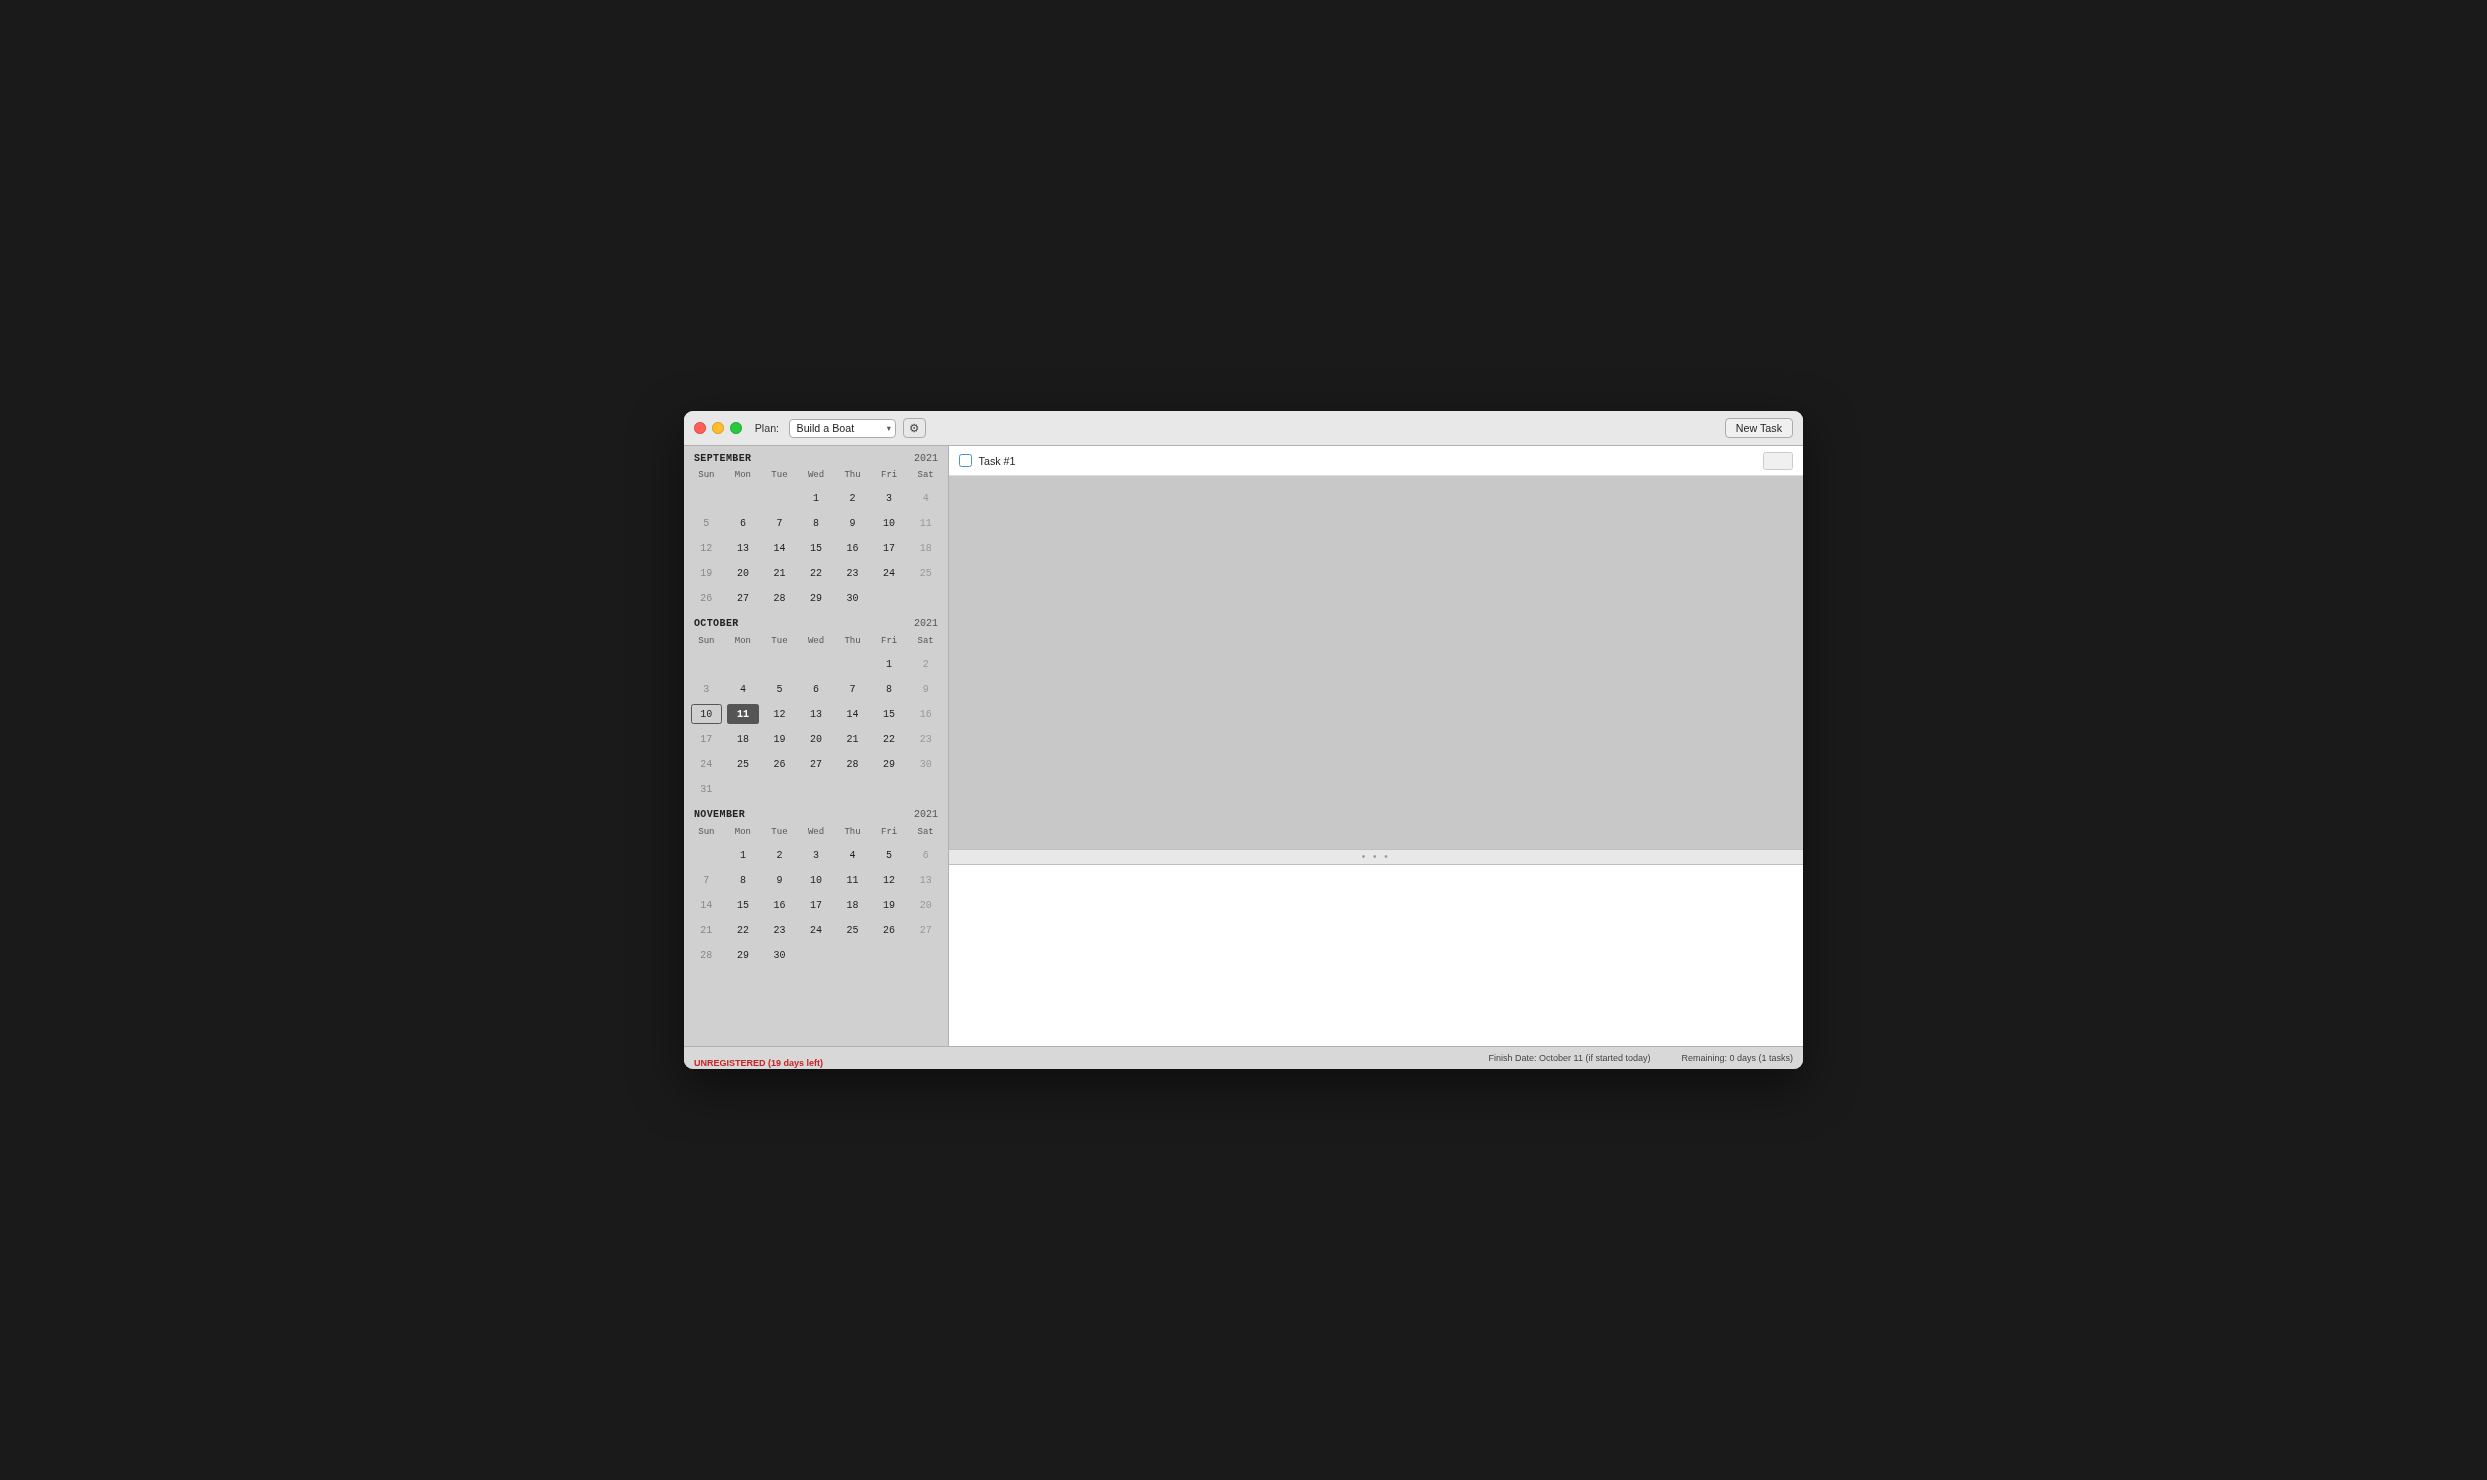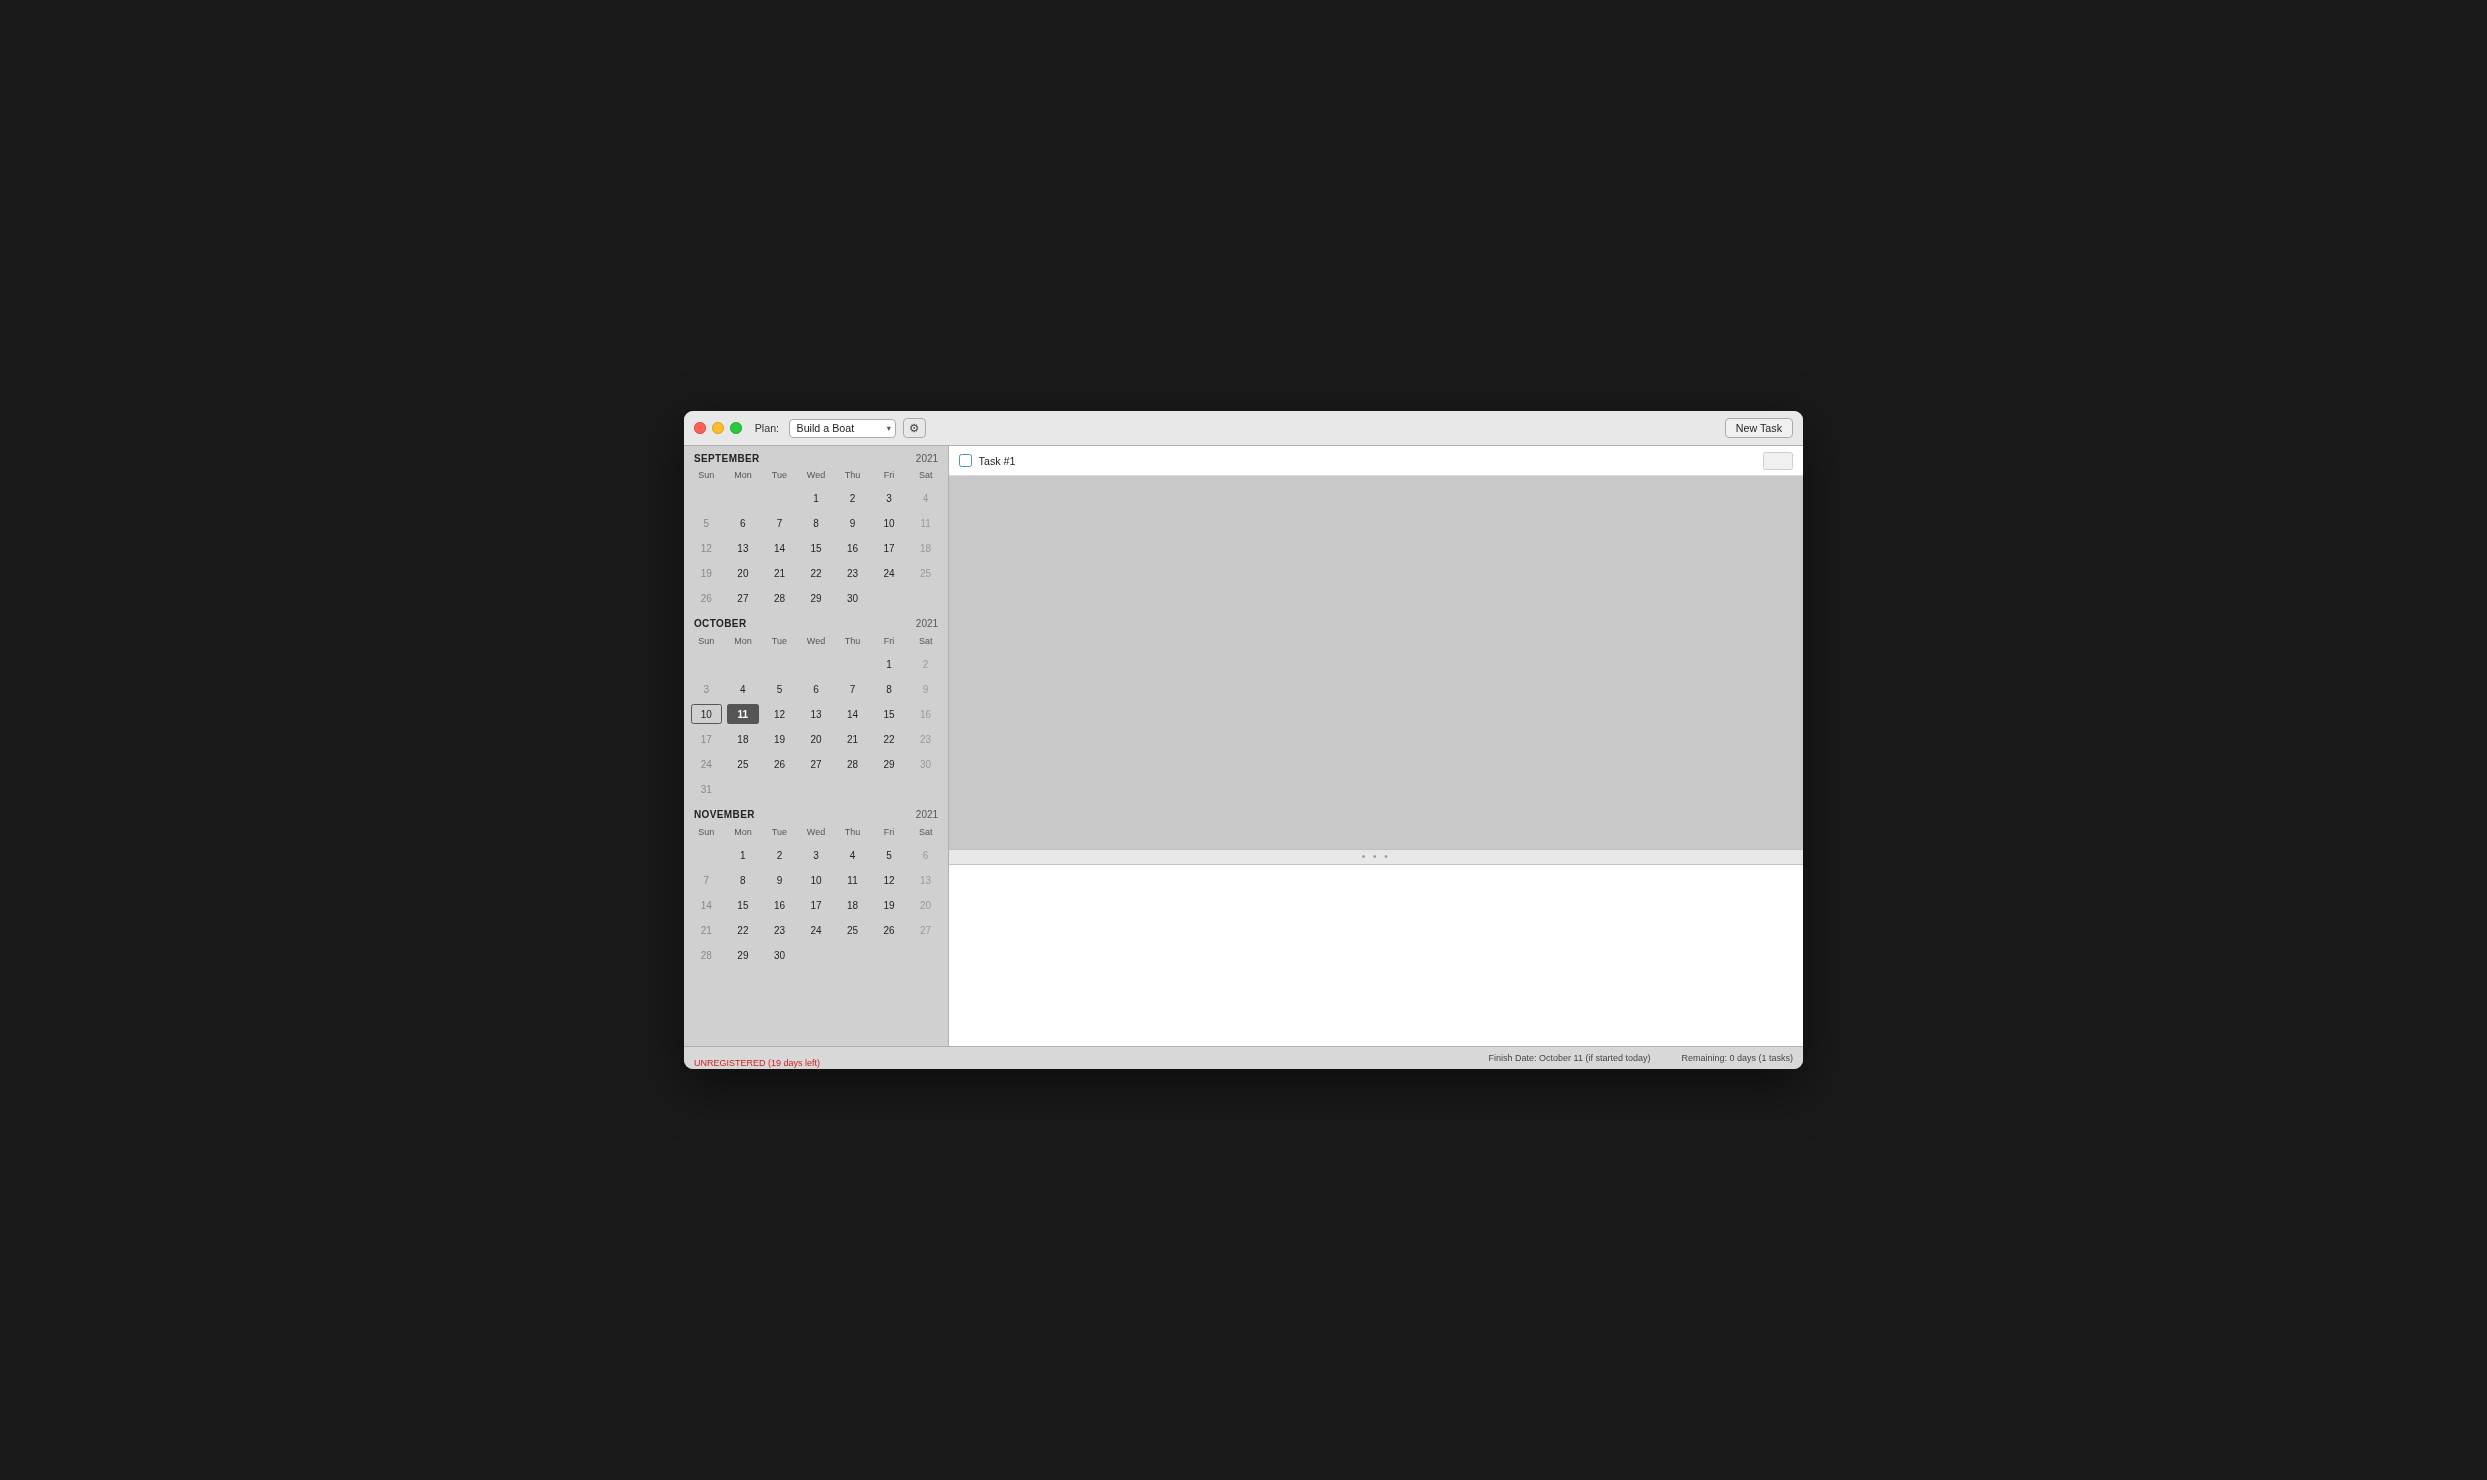--- a/index.html
+++ b/index.html
@@ -136,20 +136,21 @@
     }
 
     .sidebar::-webkit-scrollbar {
       width: 6.6px;
     }
     .sidebar::-webkit-scrollbar-track { background: #d0d0d0; }
     .sidebar::-webkit-scrollbar-thumb { background: #aaa; border-radius: 3.3px; }
 
     .calendar-month {
       padding: 6.6px 6.6px 3.3px;
+      font-family: Liberation Mono, monospace;
     }
 
     .month-header {
       display: flex;
       justify-content: space-between;
       align-items: center;
       margin-bottom: 5px;
       padding: 0 3.3px;
     }
 
@@ -298,21 +299,21 @@
       align-items: center;
       padding: 0 10px;
       font-size: 9px;
       color: #555;
       flex-shrink: 0;
       justify-content: space-between;
     }
 
     .unregistered {
       color: #cc2222;
-      font-weight: 400;
+      font-weight: 700;
       margin-top: 10px;
     }
 
     .status-right {
       display: flex;
       gap: 31px;
     }
 
     .status-finish, .status-remaining {
       color: #444;

